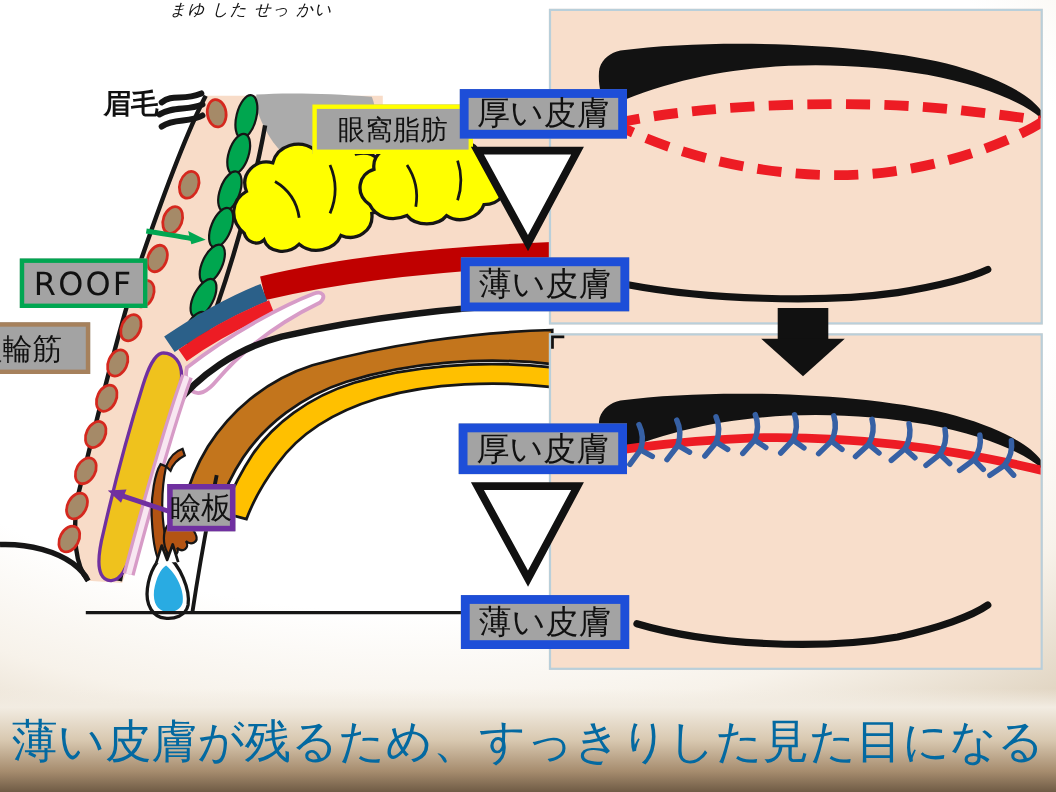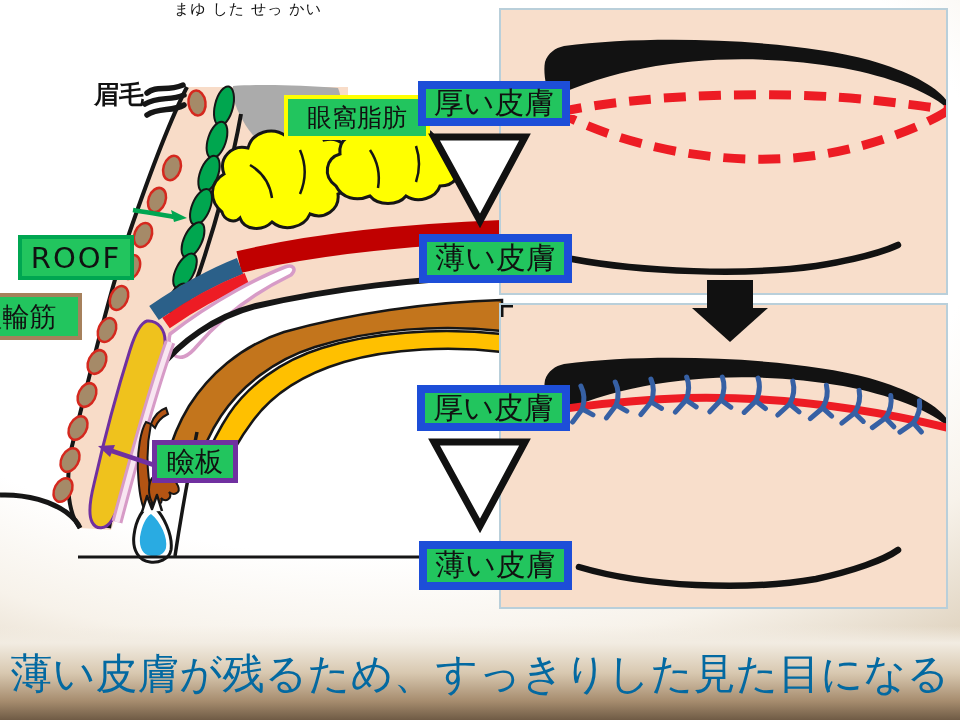--- a/index.html
+++ b/index.html
@@ -3,26 +3,26 @@
 <meta charset="utf-8">
 <style>
   html,body{margin:0;padding:0;}
   body{
     width:960px;height:720px;overflow:hidden;position:relative;
     font-family:"DejaVu Sans","Liberation Sans",sans-serif;
     background:radial-gradient(ellipse 120% 95% at 40% 28%, #ffffff 52%, #f7f2ea 66%, #d8c9b2 86%, #9b8164 100%);
   }
   .abs{position:absolute;}
   
-  .title-wrap{left:138px;top:1px;width:220px;text-align:center;z-index:4;}
+  .title-wrap{left:154px;top:1px;width:220px;z-index:4;font-style:italic;}
   .furi{font-size:15px;letter-spacing:1px;color:#111;line-height:1.1;}
   .kanji{display:inline-block;font-size:44px;font-weight:bold;color:#111;line-height:1.06;
          letter-spacing:1px;border-bottom:3.5px solid #111;padding:0 3px 1px 3px;}
   
-  .abox{background:#22c55e;display:flex;align-items:center;justify-content:center;
+  .abox{background:#a3a3a3;display:flex;align-items:center;justify-content:center;
         color:#111;white-space:nowrap;box-sizing:border-box;z-index:4;}
   .b-yellow{border:4px solid #FFFF00;z-index:3;}
   .b-green{border:4px solid #00A651;margin-top:44px;}
   .b-tan{border:4px solid #A6815C;}
   .b-purple{border:5px solid #7030A0;}
   .b-black{border:8px solid #1d4ed8;z-index:5;}
   .plain-label{font-weight:bold;color:#111;z-index:4;margin-left:12px;}
   
   .panel{background:#F8DECB;border:2px solid #b9cfda;box-sizing:border-box;z-index:2;}
   .tri{z-index:5;}
@@ -203,21 +203,21 @@
 </div>
 <svg class="abs" style="left:130px;top:198px;z-index:4;" width="60" height="30" viewBox="0 0 60 30">
   <path d="M3,12 C20,15 35,17 44,19" fill="none" stroke="#00A651" stroke-width="4.5"></path>
   <polygon points="57,20 41,12 44,24" fill="#00A651"></polygon>
 </svg>
 
 <div class="abs abox b-tan" style="left:-50px;top:293px;width:132px;height:47px;font-size:27px;">
   <span>眼輪筋</span>
 </div>
 
-<div class="abs abox b-purple" style="left:152px;top:440px;width:86px;height:43px;font-size:28px;">
+<div class="abs abox b-purple" style="left:152px;top:440px;width:62px;height:43px;font-size:28px;">
   <span>瞼板</span>
 </div>
 <svg class="abs" style="left:90px;top:436px;z-index:4;" width="70" height="34" viewBox="0 0 70 34">
   <path d="M64,29 L22,15" fill="none" stroke="#7030A0" stroke-width="4.5"></path>
   <polygon points="8,10 25,9 20,21" fill="#7030A0"></polygon>
 </svg>
 
 <div class="abs abox b-black" style="left:418px;top:81px;width:152px;height:45px;font-size:30px;">
   <span>厚い皮膚</span>
 </div>

